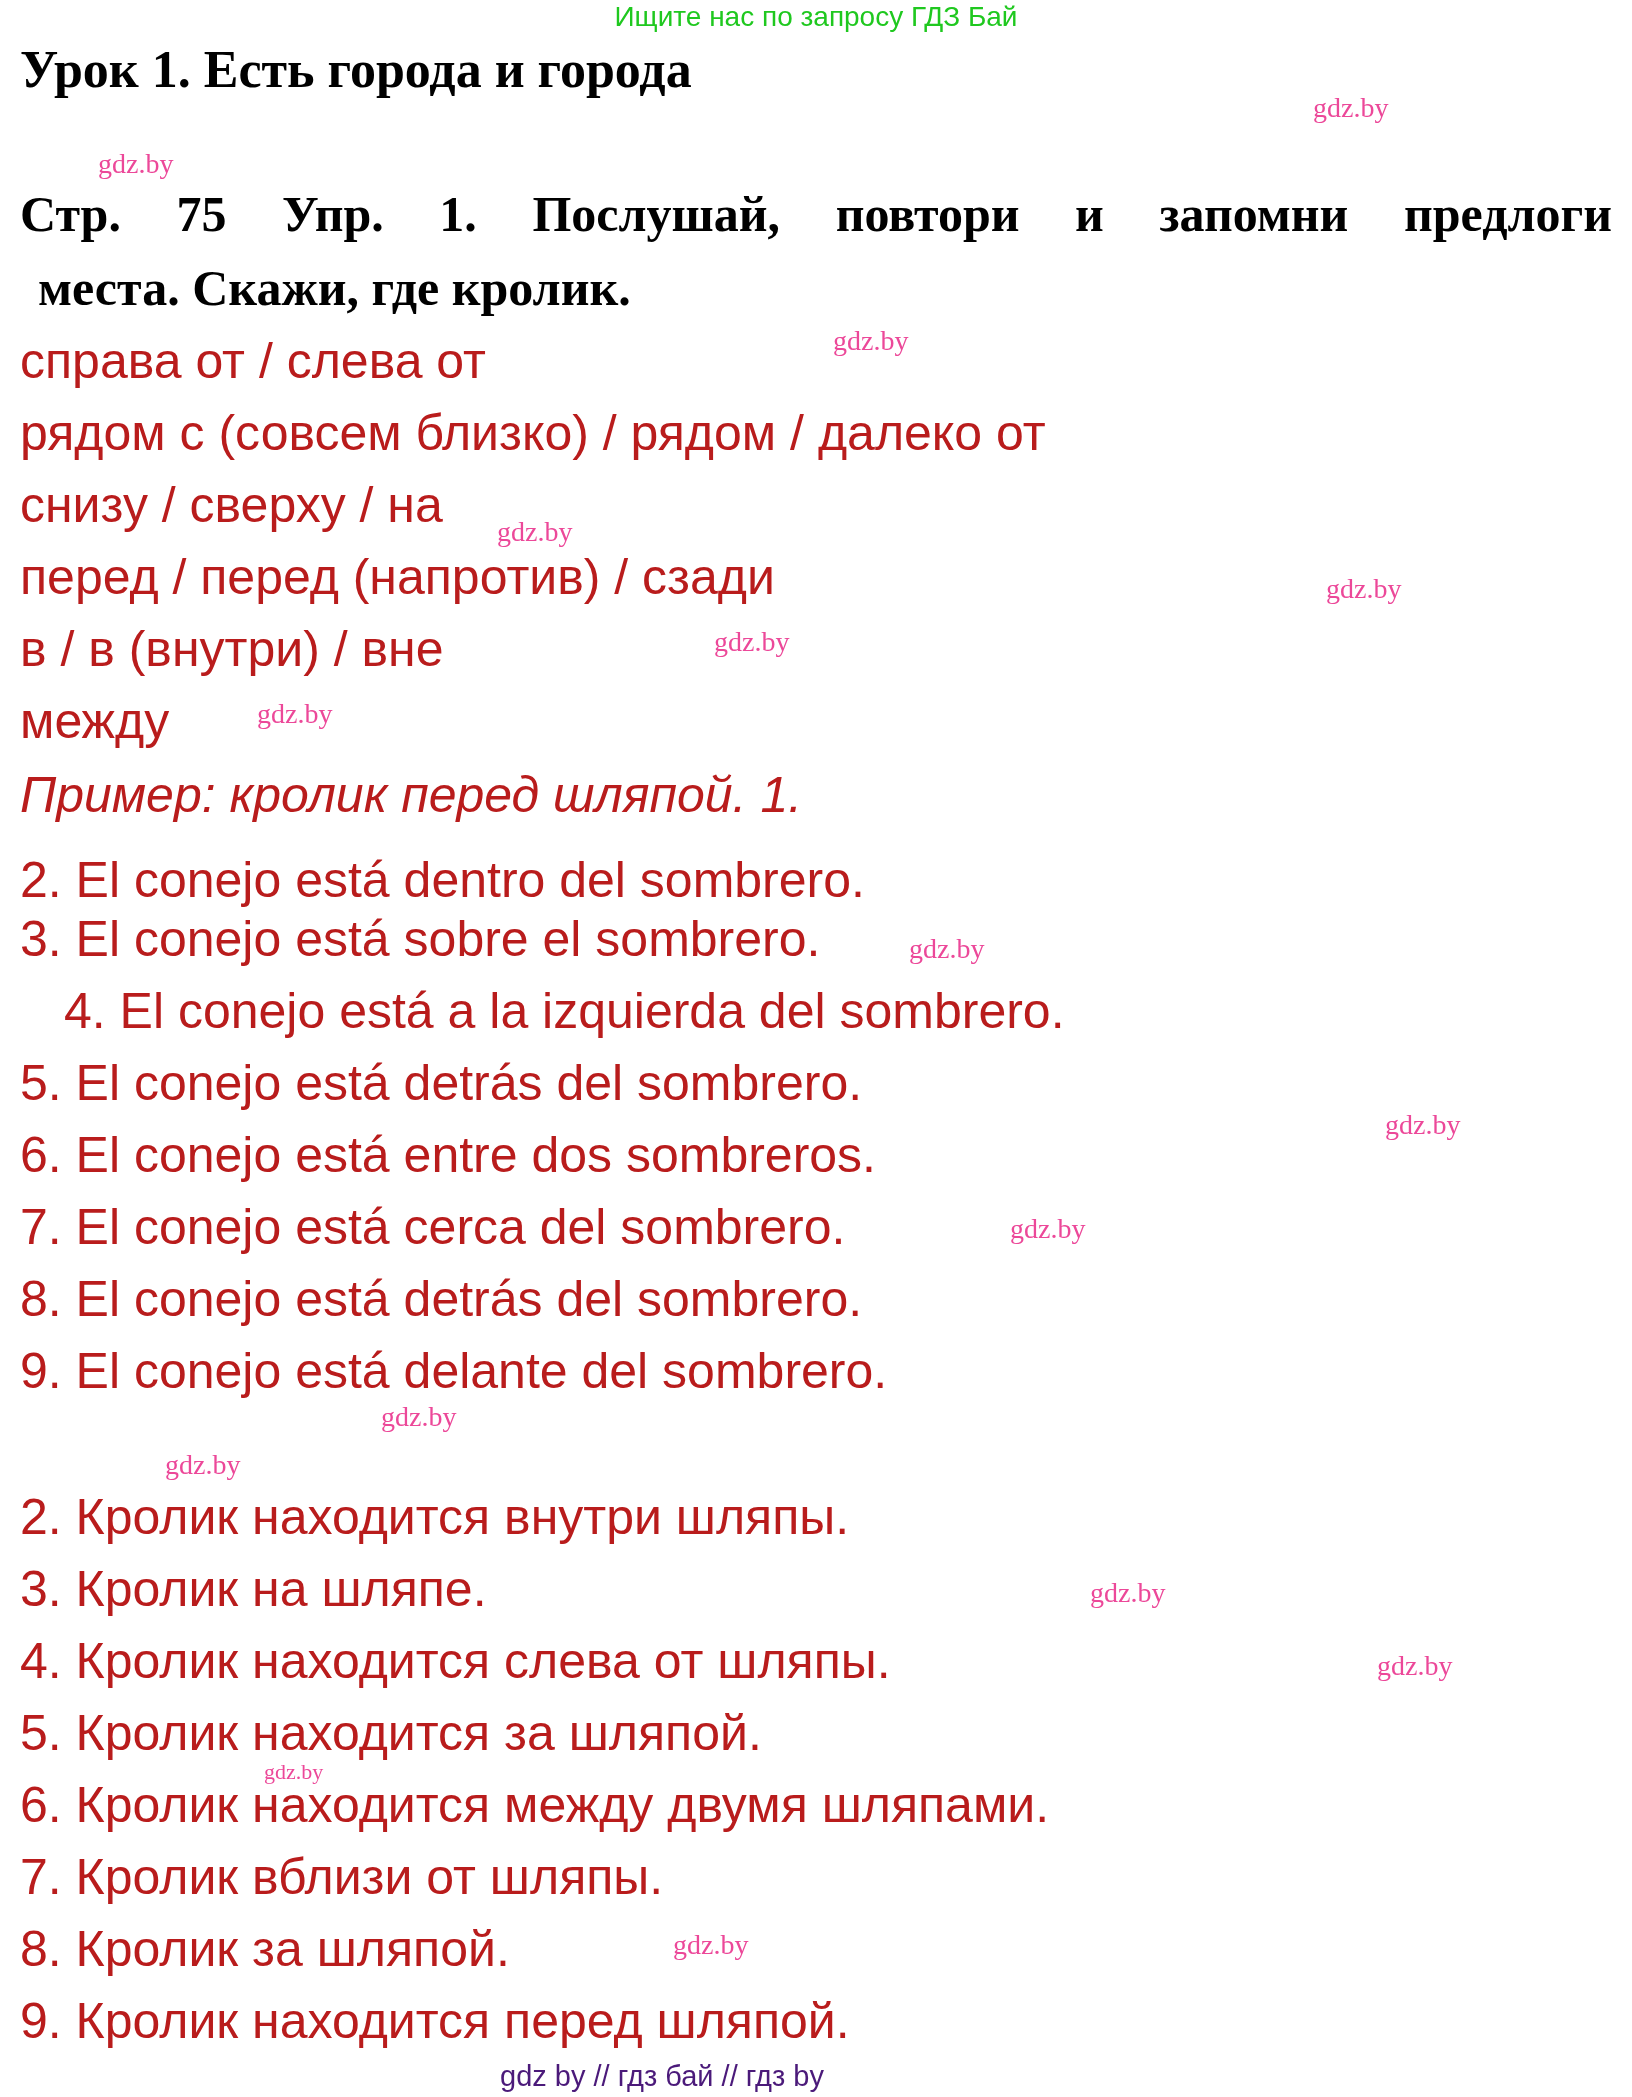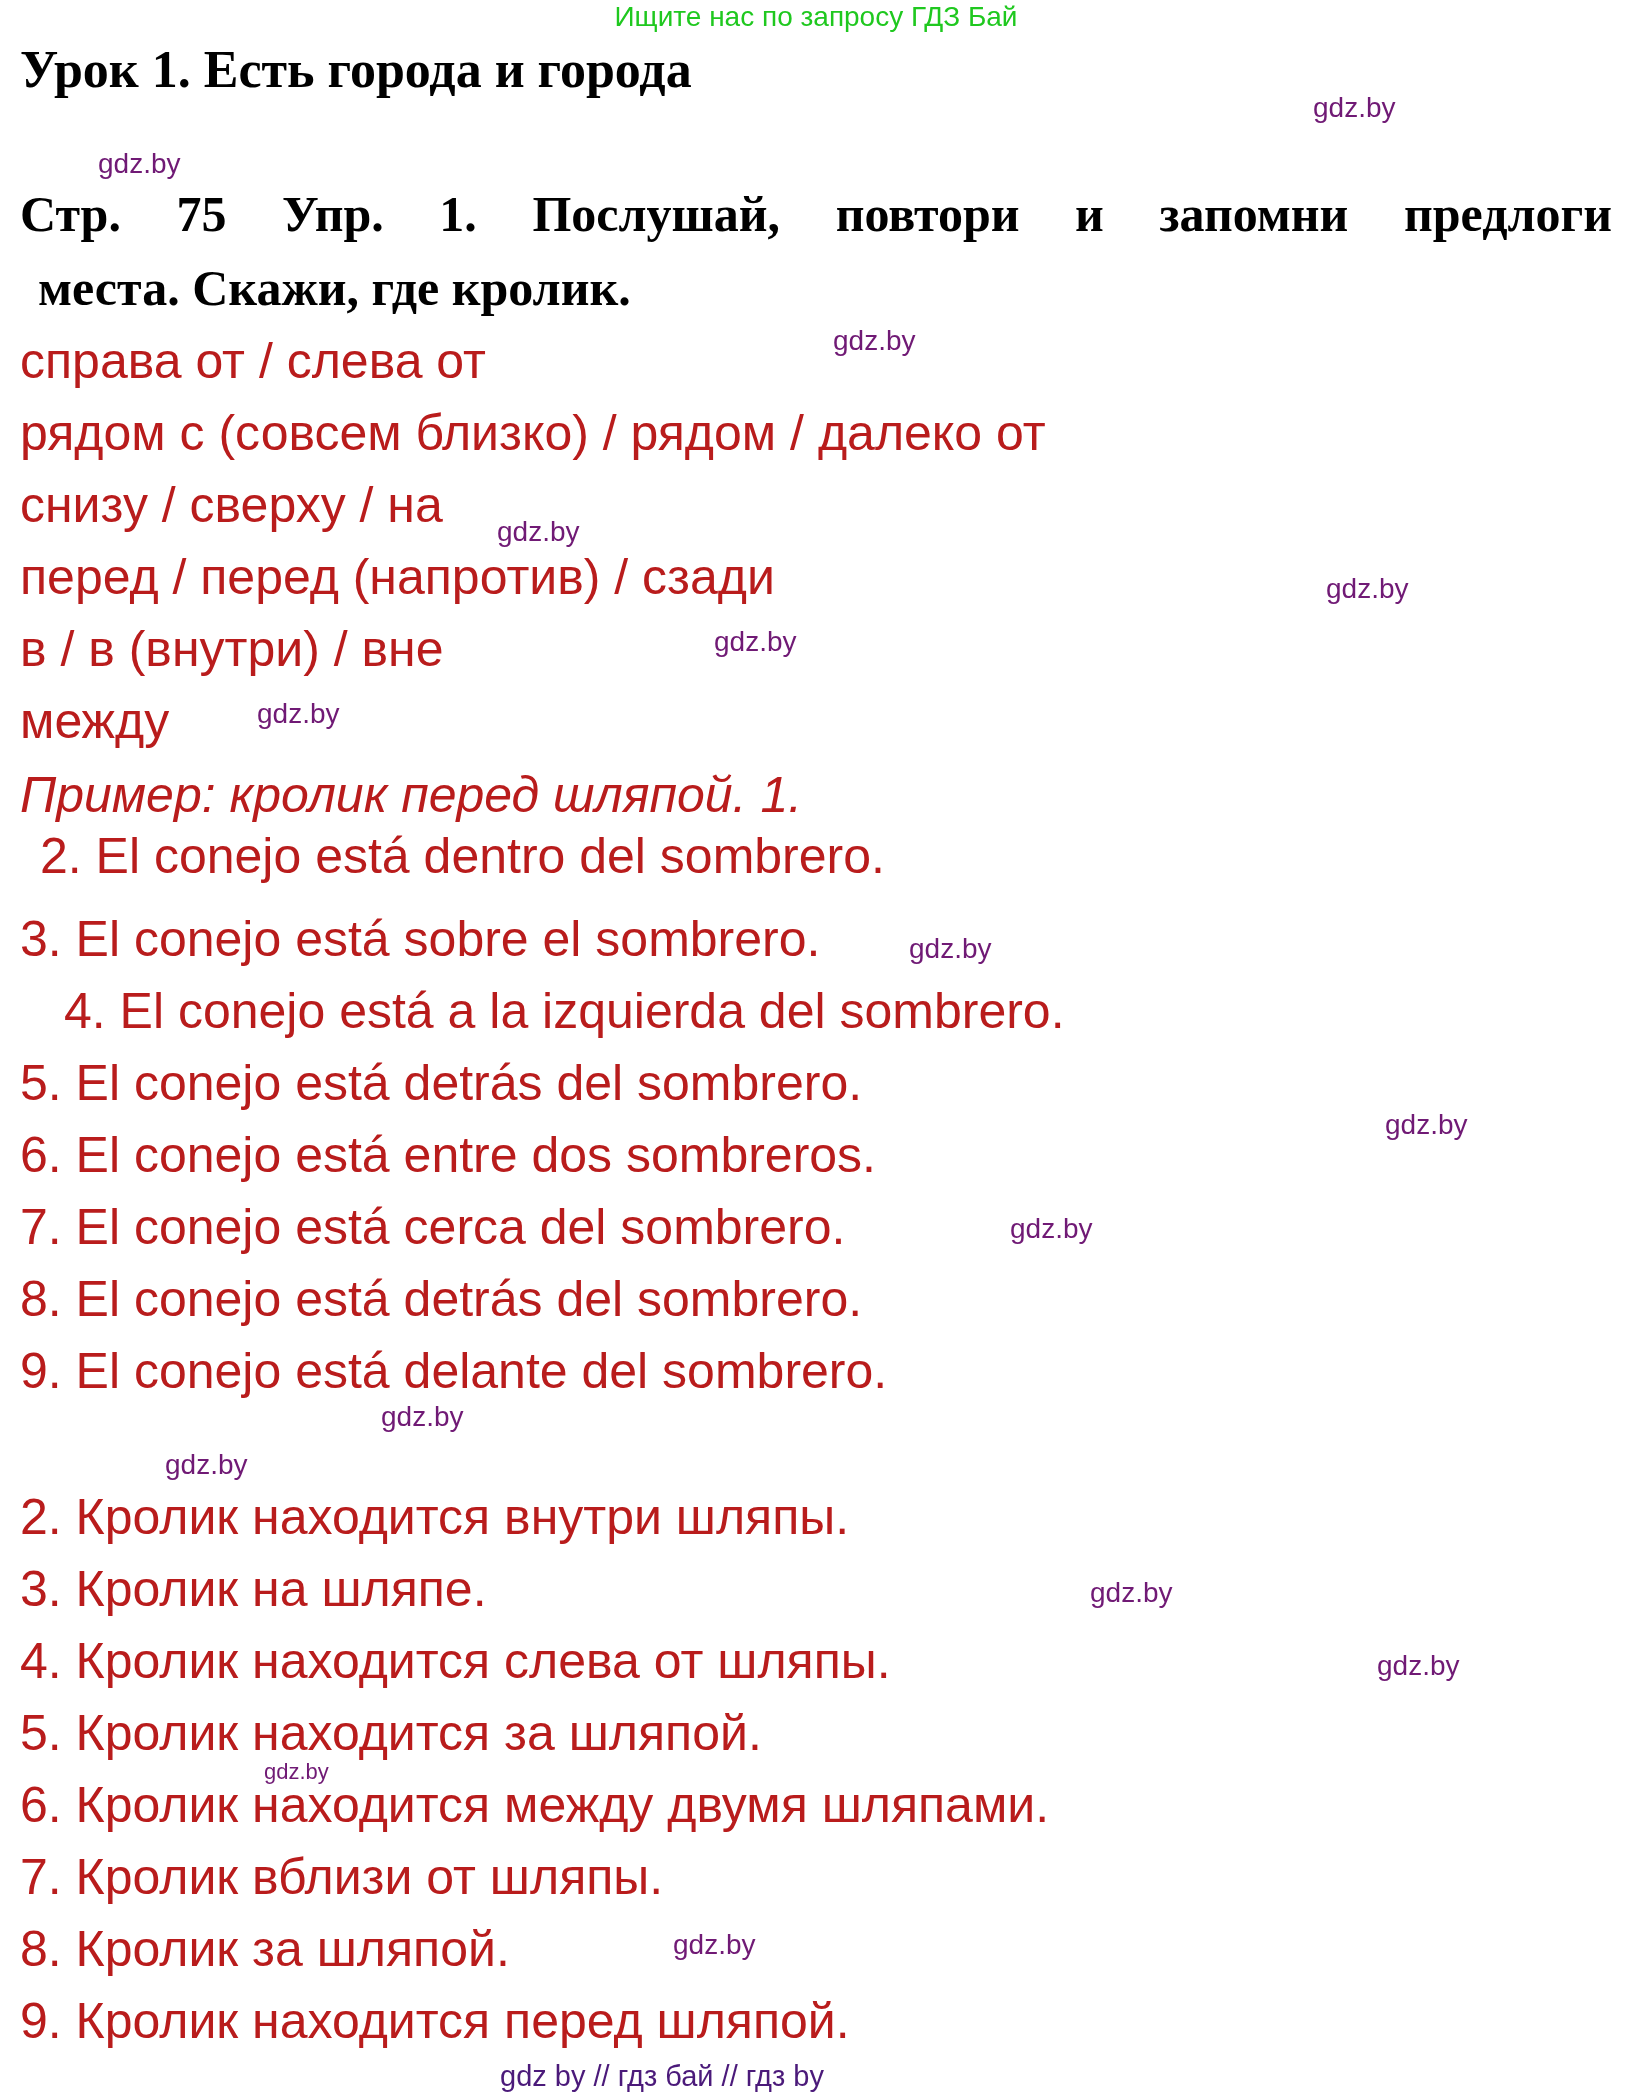--- a/index.html
+++ b/index.html
@@ -4,21 +4,21 @@
 <style>
   html, body { margin:0; padding:0; background:#ffffff; }
   body { width:1632px; height:2097px; position:relative; overflow:hidden; }
   .abs { position:absolute; white-space:nowrap; }
   .top-banner { left:0; width:1632px; text-align:center; top:0; font-family:"Liberation Sans", sans-serif; font-size:28px; color:#1fc81f; line-height:34px; }
   .title { left:20px; top:40px; font-family:"Liberation Serif", serif; font-weight:bold; font-size:52px; line-height:60px; color:#000; }
   .heading { left:20px; width:1592px; font-family:"Liberation Serif", serif; font-weight:bold; font-size:50px; line-height:60px; color:#000; }
   .heading.justify { text-align:justify; text-align-last:justify; white-space:normal; }
   .line { left:20px; font-family:Liberation Sans, sans-serif; font-size:50px; line-height:60px; color:#b91c1c; }
   .line.italic { font-style:italic; }
-  .wm { font-family:Liberation Sans, sans-serif; font-size:28px; line-height:32px; color:#701a75; }
+  .wm { font-family:Liberation Serif, serif; font-size:28px; line-height:32px; color:#ec4899; }
   .wm.small { font-size:22px; line-height:26px; }
   .footer { left:0; width:1324px; text-align:center; top:2058px; font-family:"Liberation Sans", sans-serif; font-size:29px; line-height:36px; color:#4b1a7a; }
 </style>
 </head>
 <body>
 
 <div class="abs top-banner">Ищите нас по запросу ГДЗ Бай</div>
 
 <div class="abs title">Урок 1. Есть города и города</div>
 <div class="abs wm" style="left:1313px; top:92px;">gdz.by</div>
@@ -35,21 +35,21 @@
 <div class="abs wm" style="left:497px; top:516px;">gdz.by</div>
 <div class="abs line" style="top:547px;">перед / перед (напротив) / сзади</div>
 <div class="abs wm" style="left:1326px; top:573px;">gdz.by</div>
 <div class="abs line" style="top:619px;">в / в (внутри) / вне</div>
 <div class="abs wm" style="left:714px; top:626px;">gdz.by</div>
 <div class="abs line" style="top:691px;">между</div>
 <div class="abs wm" style="left:257px; top:698px;">gdz.by</div>
 
 <div class="abs line italic" style="top:765px;">Пример: кролик перед шляпой. 1.</div>
 
-<div class="abs line" style="top:826px;margin-left:20px;">2. El conejo está dentro del sombrero.</div>
+<div class="abs line" style="top:850px;">2. El conejo está dentro del sombrero.</div>
 <div class="abs line" style="top:909px;">3. El conejo está sobre el sombrero.</div>
 <div class="abs wm" style="left:909px; top:933px;">gdz.by</div>
 <div class="abs line" style="top:981px;margin-left:44px;">4. El conejo está a la izquierda del sombrero.</div>
 <div class="abs line" style="top:1053px;">5. El conejo está detrás del sombrero.</div>
 <div class="abs wm" style="left:1385px; top:1109px;">gdz.by</div>
 <div class="abs line" style="top:1125px;">6. El conejo está entre dos sombreros.</div>
 <div class="abs line" style="top:1197px;">7. El conejo está cerca del sombrero.</div>
 <div class="abs wm" style="left:1010px; top:1213px;">gdz.by</div>
 <div class="abs line" style="top:1269px;">8. El conejo está detrás del sombrero.</div>
 <div class="abs line" style="top:1341px;">9. El conejo está delante del sombrero.</div>

